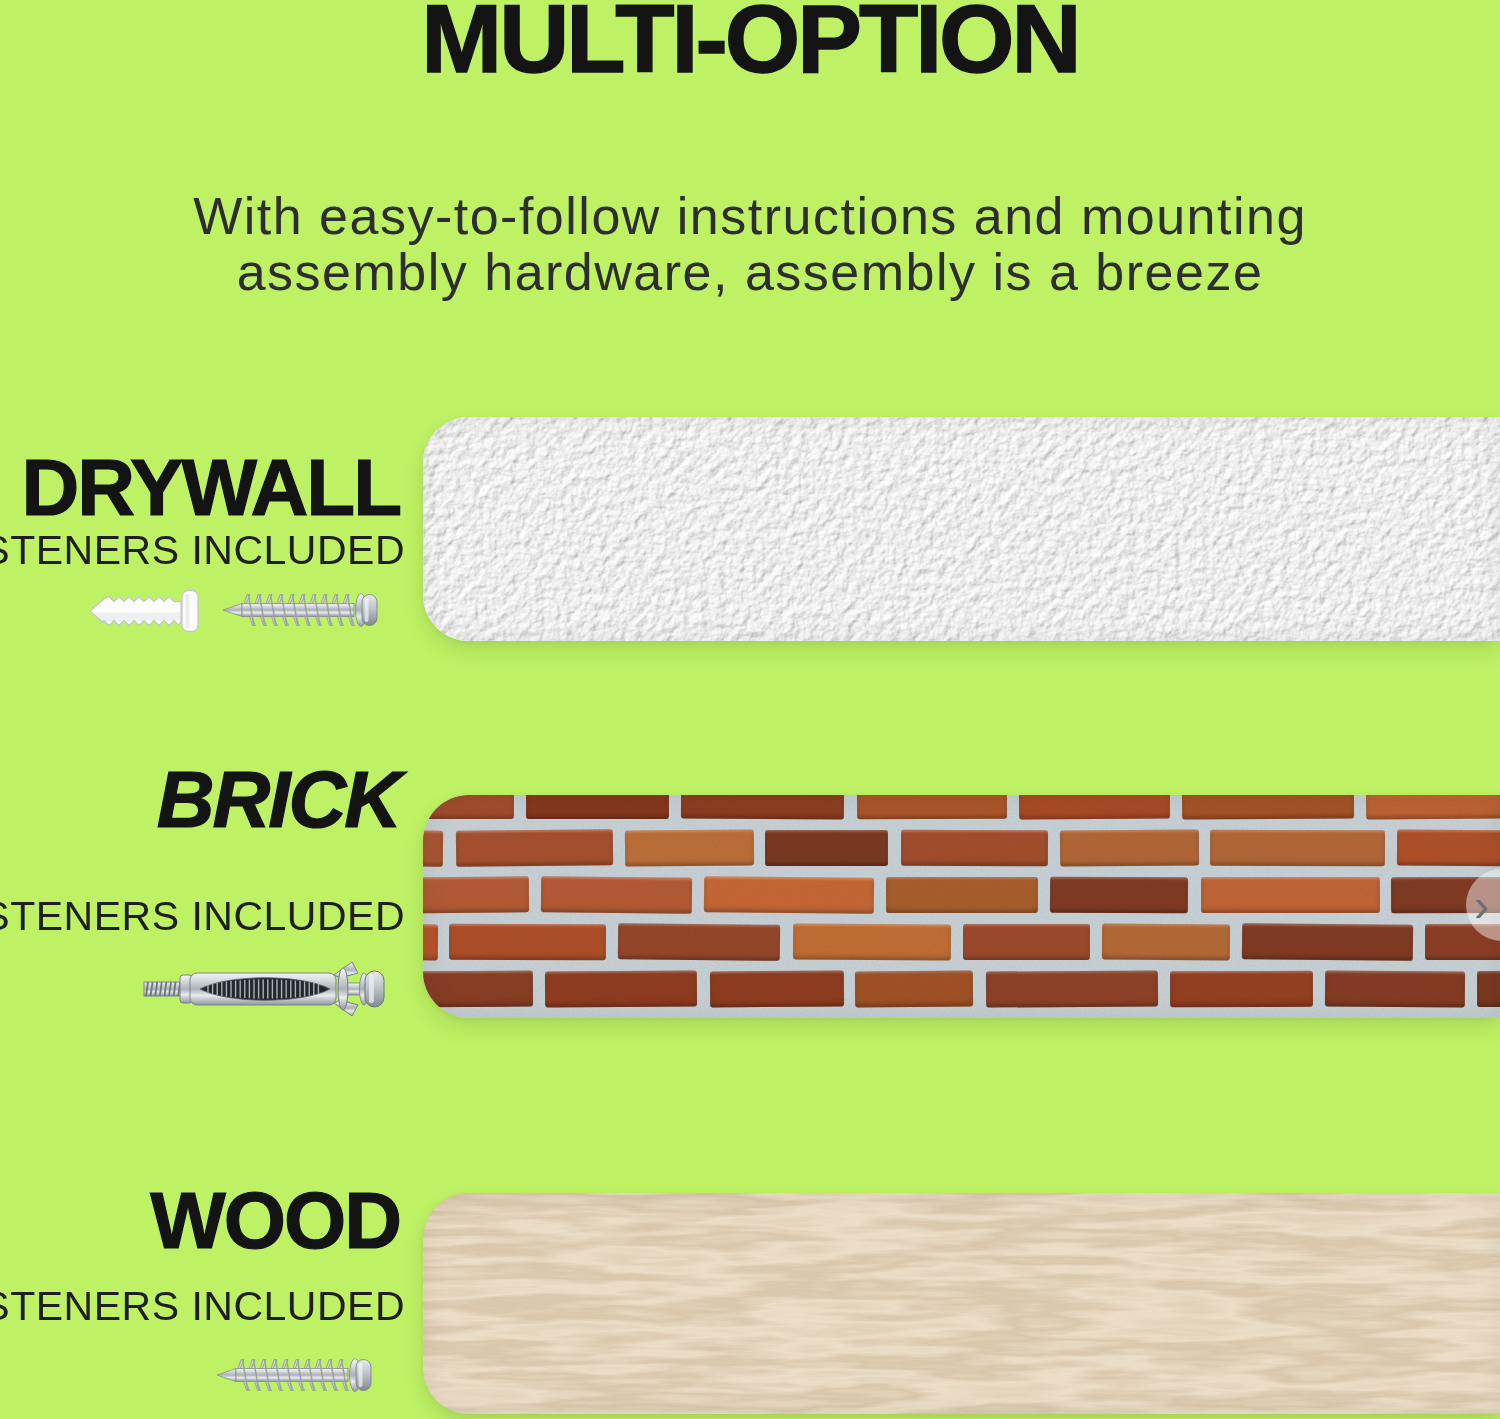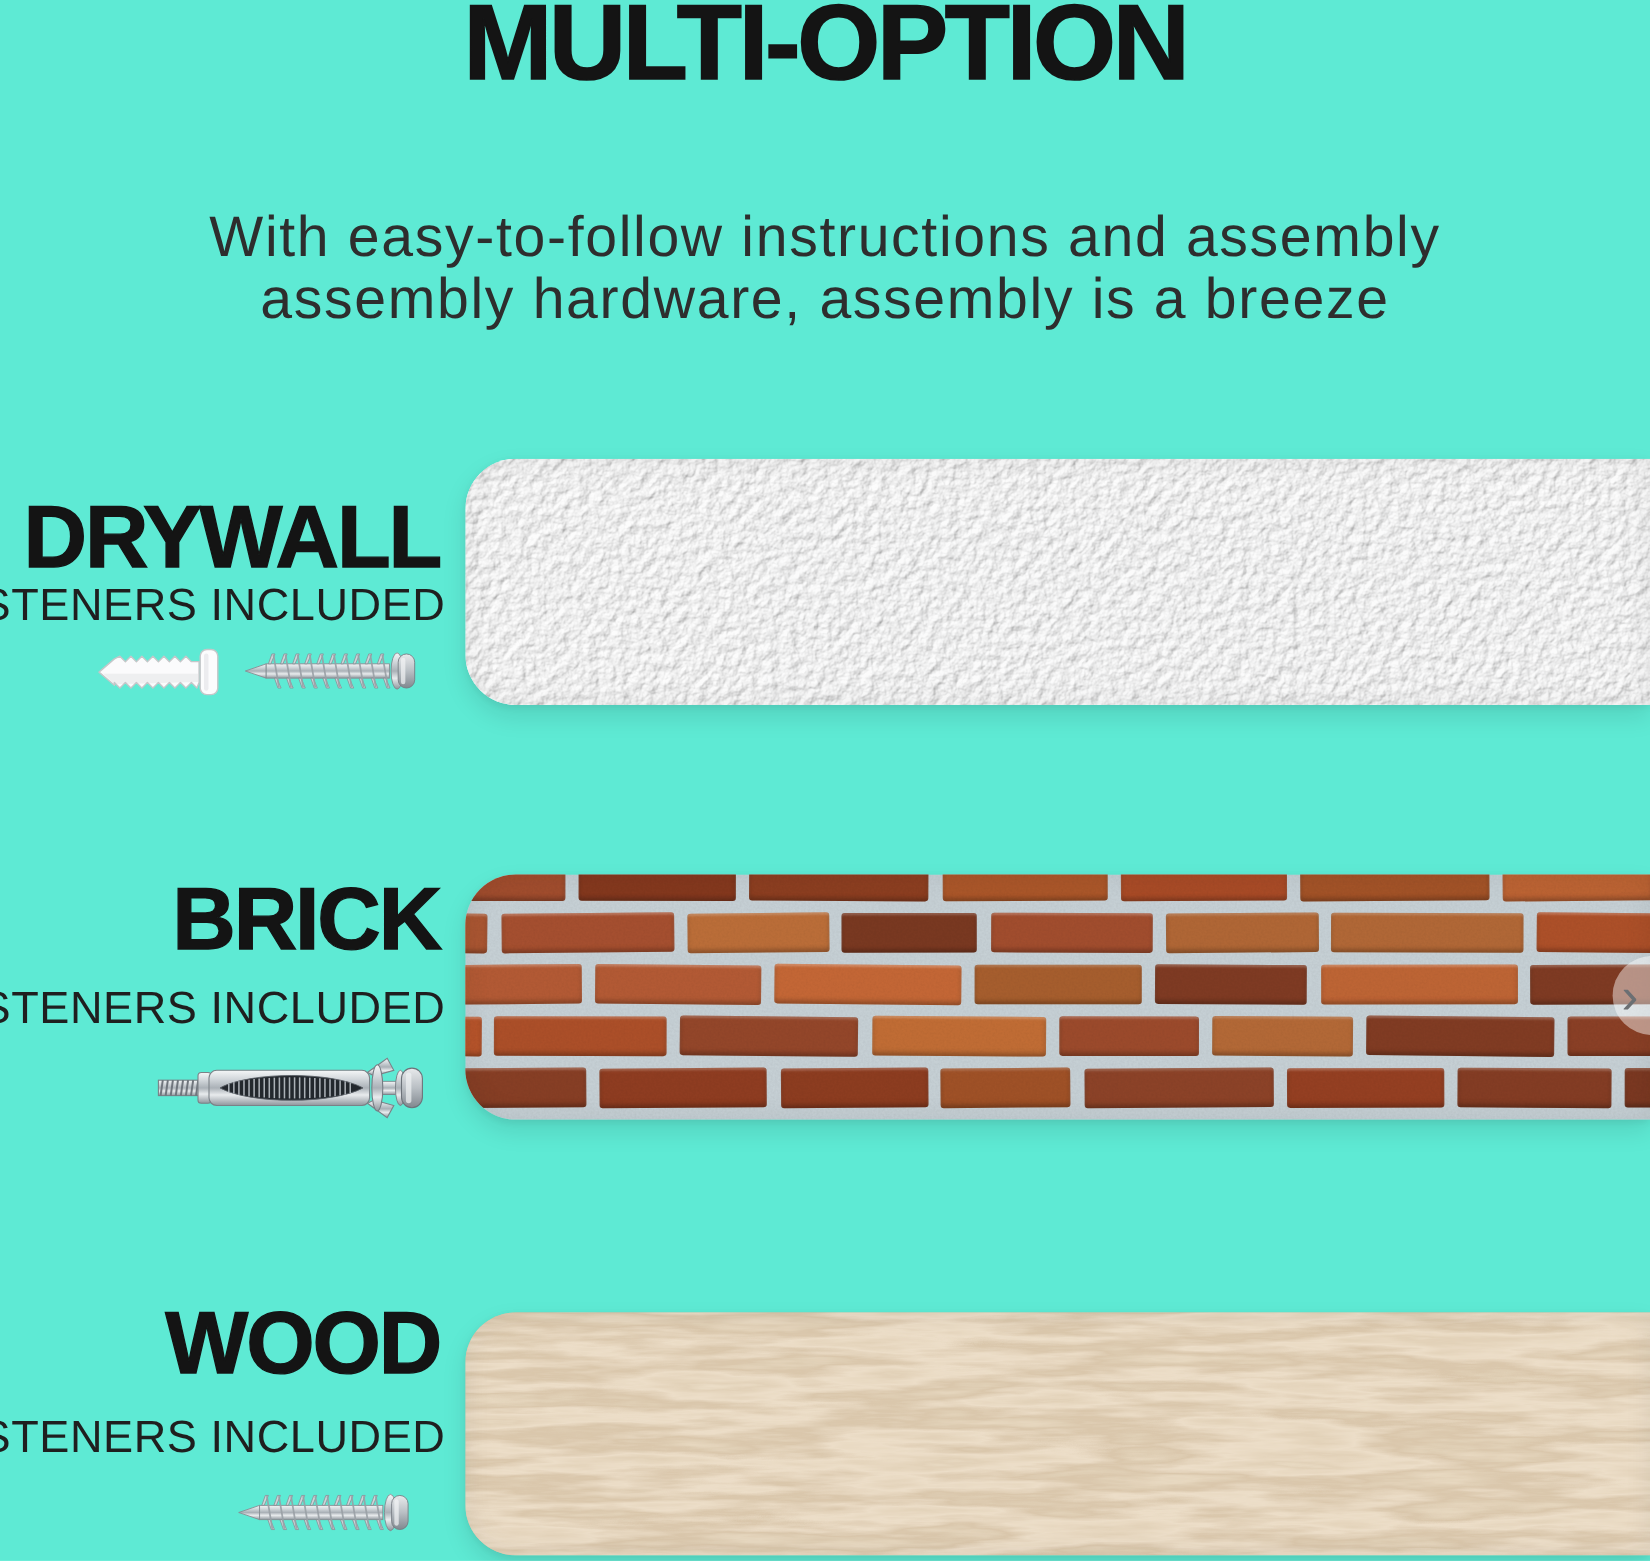--- a/index.html
+++ b/index.html
@@ -1,38 +1,38 @@
 <!DOCTYPE html>
 <html><head>
 <meta charset="utf-8">
 <style>
   html,body{margin:0;padding:0;background:#ffffff;}
   #canvas{
-    position:relative;width:1500px;height:1419px;background:#5eead4;
+    position:relative;width:1500px;height:1419px;background:#bef264;
     overflow:hidden;font-family:"Liberation Sans",sans-serif;
   }
   
   .title{
     position:absolute;top:-8px;left:0;width:1500px;text-align:center;
     font-size:97px;line-height:93px;font-weight:700;letter-spacing:-3px;
     color:#141414;-webkit-text-stroke:1.5px #141414;margin:0;
   }
   .subtitle{
     position:absolute;top:188px;left:0;width:1500px;text-align:center;
     font-size:52px;line-height:56px;font-weight:400;letter-spacing:1.5px;
     color:#2e2e2e;margin:0;
   }
   
   .wall-label{
     position:absolute;right:1100px;text-align:right;white-space:nowrap;
     font-size:80px;line-height:1;font-weight:700;letter-spacing:-2px;
     color:#141414;-webkit-text-stroke:1.2px #141414;
   }
   #label-drywall{top:448px;}
-  #label-brick{top:796px;}
+  #label-brick{top:760px;font-style:italic;}
   #label-wood{top:1181px;text-align:center;}
   .fasteners-note{
     position:absolute;right:1095px;text-align:right;white-space:nowrap;
     font-size:41px;line-height:1;font-weight:400;letter-spacing:.5px;color:#1f1f1f;
   }
   #note-drywall{top:530px;}
   #note-brick{top:896px;}
   #note-wood{top:1286px;}
   
   .fastener{position:absolute;}
@@ -102,21 +102,21 @@
     <filter id="brickNoiseF" x="0" y="0" width="100%" height="100%">
       <feTurbulence type="fractalNoise" baseFrequency="0.5" numOctaves="2" seed="3" result="n"></feTurbulence>
       <feColorMatrix in="n" type="matrix" values="0.6 0 0 0 0.35  0.6 0 0 0 0.35  0.6 0 0 0 0.35  0 0 0 0 1"></feColorMatrix>
     </filter>
   </defs>
 </svg>
 
 <div id="canvas">
 
   <h1 class="title"><span>MULTI-OPTION</span><br></h1>
-  <p class="subtitle"><span>With easy-to-follow instructions and assembly</span><br><span>assembly hardware, assembly is a breeze</span></p>
+  <p class="subtitle"><span>With easy-to-follow instructions and mounting</span><br><span>assembly hardware, assembly is a breeze</span></p>
 
   <div class="wall-label" id="label-drywall">DRYWALL</div>
   <div class="fasteners-note" id="note-drywall">FASTENERS INCLUDED</div>
   <svg class="fastener" id="ic-drywall-anchor" viewBox="0 0 122 46">
       <path d="M6,23 L20,11 L25,8.5 L30,13.5 L35,8.5 L40,13.5 L45,8.5 L50,13.5 L55,8.5 L60,13.5 L65,8.5 L70,13.5 L75,8.5 L80,13.5 L85,8.5 L90,13.5 L97,13.5 L97,32.5 L95,37.5 L90,32.5 L85,37.5 L80,32.5 L75,37.5 L70,32.5 L65,37.5 L60,32.5 L55,37.5 L50,32.5 L45,37.5 L40,32.5 L35,37.5 L30,32.5 L25,37.5 L20,32.5 L20,35 Z" fill="#fbfbfc"></path>
       <path d="M10,24.5 L96,24.5 L96,32 L20,34 Z" fill="#e9ebec" opacity="0.75"></path>
       <path d="M6,23 L20,11 L25,8.5 L30,13.5 L35,8.5 L40,13.5 L45,8.5 L50,13.5 L55,8.5 L60,13.5 L65,8.5 L70,13.5 L75,8.5 L80,13.5 L85,8.5 L90,13.5 L97,13.5 L97,32.5 L95,37.5 L90,32.5 L85,37.5 L80,32.5 L75,37.5 L70,32.5 L65,37.5 L60,32.5 L55,37.5 L50,32.5 L45,37.5 L40,32.5 L35,37.5 L30,32.5 L25,37.5 L20,32.5 L20,35 Z" fill="none" stroke="#c5c7c9" stroke-width="1.3" stroke-linejoin="round"></path>
       <rect x="98" y="2.5" width="16" height="41" rx="6" fill="#fcfcfd" stroke="#c5c7c9" stroke-width="1.3"></rect>
       <rect x="101.5" y="6" width="4" height="34" rx="2" fill="#ececef"></rect>
     </svg>

